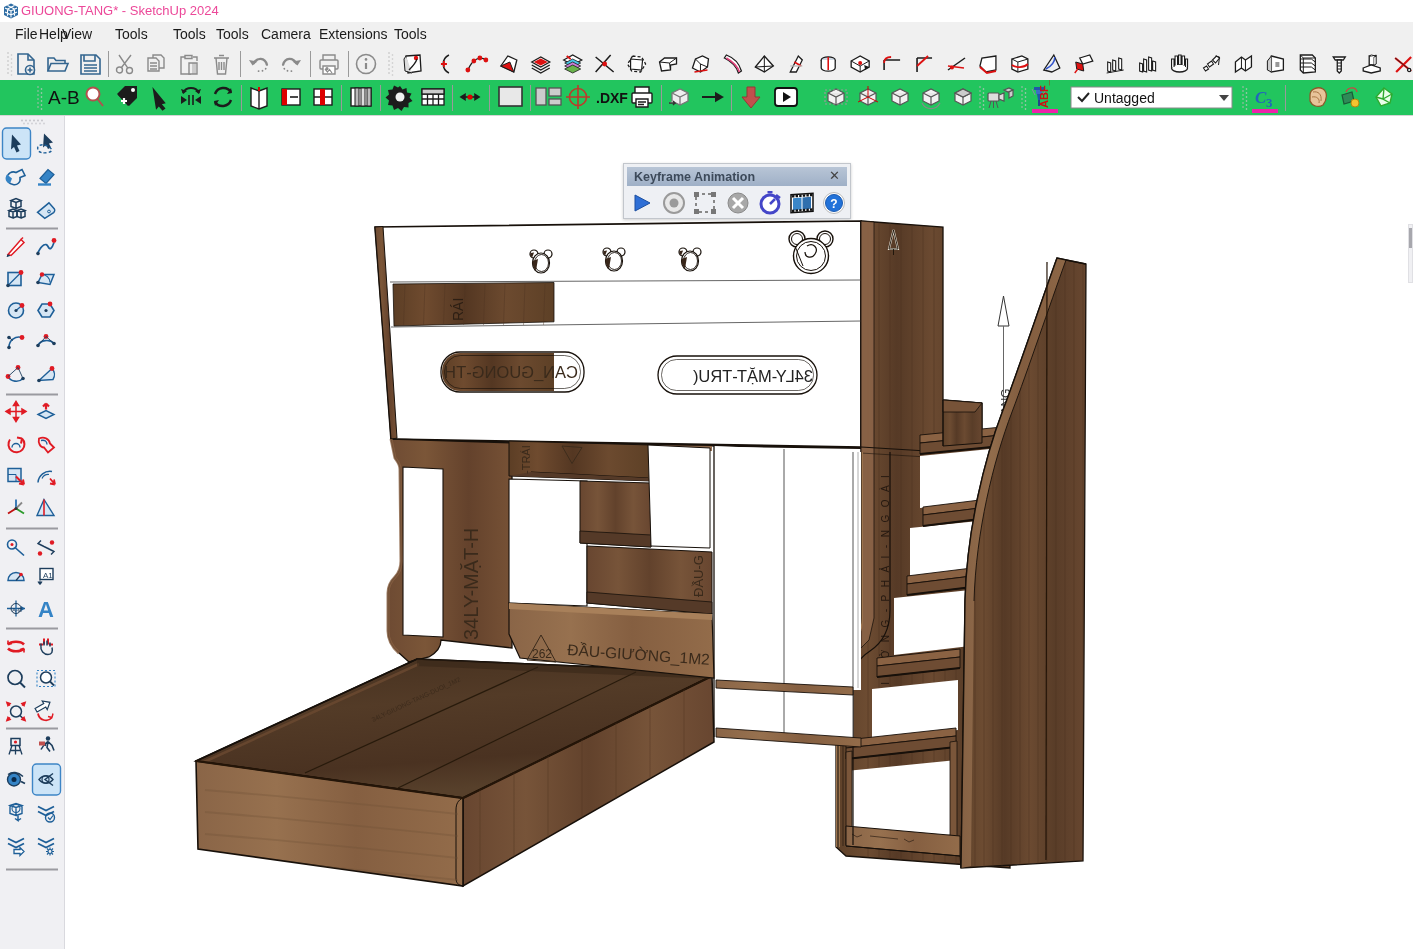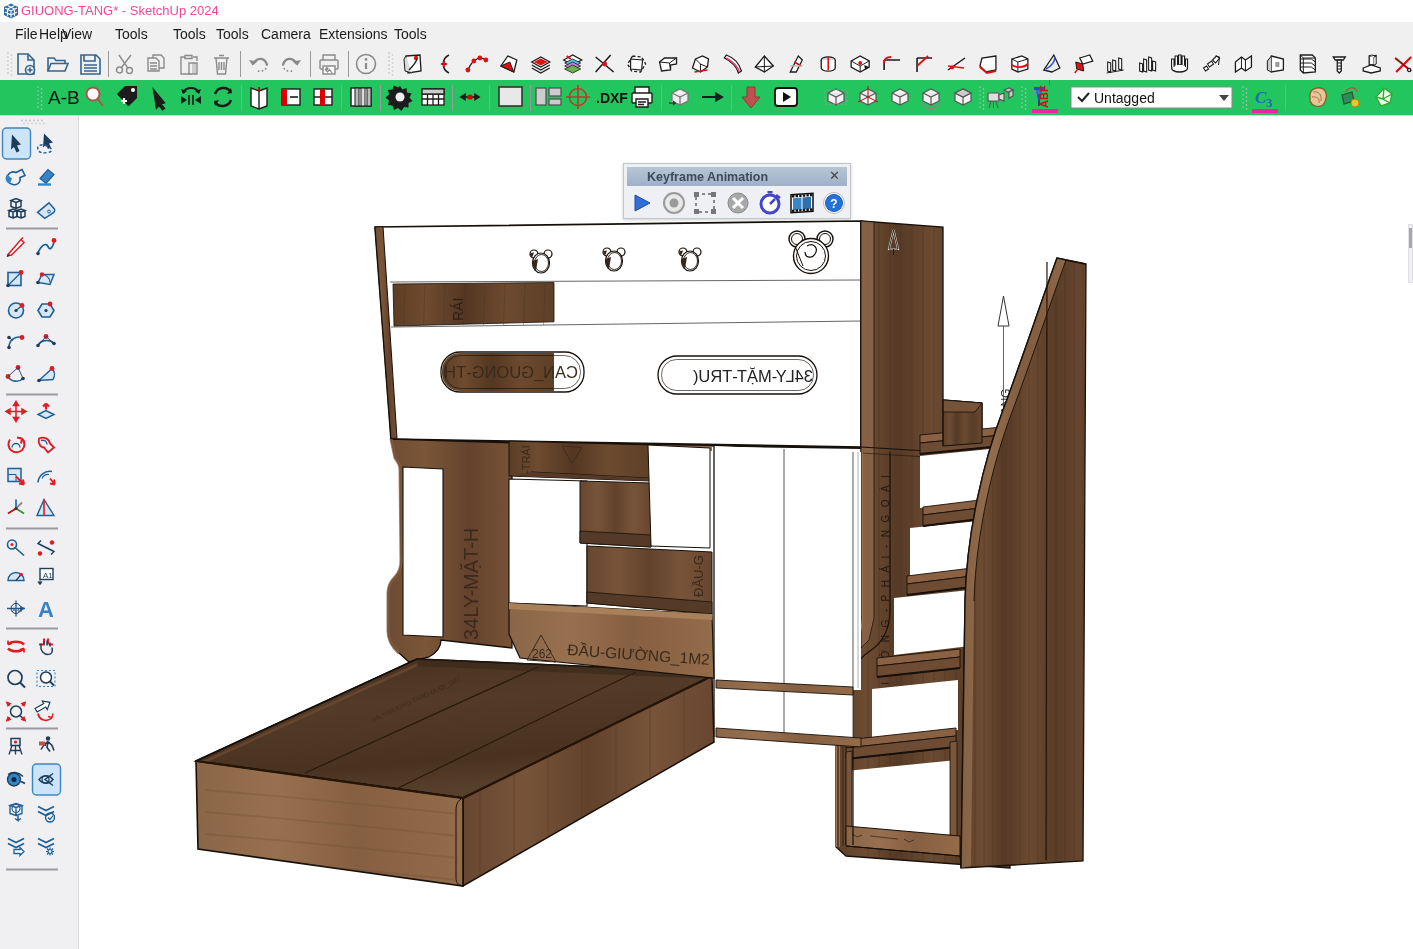--- a/index.html
+++ b/index.html
@@ -1,21 +1,21 @@
 <!DOCTYPE html>
 <html><head><meta charset="utf-8">
 <style>
 *{margin:0;padding:0;box-sizing:border-box}
 body{width:1413px;height:949px;overflow:hidden;font-family:"Liberation Sans",sans-serif;background:#fff;position:relative}
 .titlebar{position:absolute;left:0;top:0;width:100%;height:22px;background:#ffffff}
 .menubar{position:absolute;left:0;top:22px;width:100%;height:22px;background:#f0f0f0;display:flex;align-items:center}
 .menubar span{font-size:14px;color:#1a1a1a;position:absolute;top:4px}
 .tb1{position:absolute;left:0;top:44px;width:100%;height:36px;background:#f0f0f0}
 .tb2{position:absolute;left:0;top:80px;width:100%;height:35.5px;background:#22c55e;border-bottom:1px solid #d5d5d5}
-.palette{position:absolute;left:0;top:115.5px;width:79px;height:833.5px;background:#f0f0f3;border-right:1px solid #d9d9de}
+.palette{position:absolute;left:0;top:115.5px;width:65px;height:833.5px;background:#f0f0f3;border-right:1px solid #d9d9de}
 .canvas{position:absolute;left:65px;top:115.5px;right:0;bottom:0;background:#ffffff}
 </style></head>
 <body>
 <div class="titlebar">
 <svg width="16" height="16" style="position:absolute;left:3px;top:3px" viewBox="0 0 16 16">
 <path d="M1,4 L8,0.5 L15,4 L15,12 L8,15.5 L1,12 Z" fill="#2e6da4"></path>
 <path d="M2,5 L8,8 L14,5 M8,8 V14.5 M4.5,2.5 L11.5,6 M11.5,2.5 L4.5,6 L4.5,12.8 M11.5,6 V12.8 M2,9 L8,12 L14,9" stroke="#fff" stroke-width="1.1" fill="none"></path>
 </svg>
 <span style="position:absolute;left:21px;top:3px;font-size:13px;color:#ec4899">GIUONG-TANG* - SketchUp 2024</span>
 </div>
@@ -984,21 +984,21 @@
 </g>
 <polygon points="417,659 712,672 712,679 417,666" fill="#332316" opacity="0.5"></polygon>
 <polygon points="509,603 712,614 714,678 520,658 509,634" fill="url(#wLight)" stroke="#17100a" stroke-width="1.2"></polygon>
 <polygon points="509,603 712,614 712,620 509,609" fill="#a8805a"></polygon>
 <text x="567" y="655" font-size="15.5" fill="#3a2a1b" font-family="Liberation Sans" transform="rotate(4 567 655)">ĐẦU-GIƯỜNG_1M2</text>
 <path d="M527,660 l14,-25 15,27 z" fill="none" stroke="#3a2a1b" stroke-width="1"></path>
 <text x="532" y="658" font-size="12" fill="#3a2a1b" font-family="Liberation Sans">262</text>
   </svg>
 <div style="position:absolute;left:623px;top:163px;width:228px;height:56px;background:#eef0f4;border:1px solid #c2c6cc;box-shadow:0 1px 3px rgba(0,0,0,0.2)">
 <div style="position:absolute;left:3px;top:3px;right:3px;height:19px;background:linear-gradient(#b8c5d6,#9fb0c7);display:flex;align-items:center">
-<span style="font:bold 12.5px 'Liberation Sans';color:#3d4a5a;padding-left:20px">Keyframe Animation</span>
+<span style="font:bold 12.5px 'Liberation Sans';color:#3d4a5a;padding-left:7px">Keyframe Animation</span>
 <span style="position:absolute;right:7px;top:1px;font:13px 'Liberation Sans';color:#444">✕</span>
 </div>
 <svg width="226" height="32" viewBox="0 0 226 32" style="position:absolute;left:0;top:27px">
 <path d="M11,4 L26,12 L11,20 Z" fill="#2f6fd6" stroke="#1c4fa0" stroke-width="1"></path>
 <circle cx="50" cy="12" r="10" fill="#e8e8e8" stroke="#9a9a9a" stroke-width="2"></circle>
 <circle cx="50" cy="12" r="4.5" fill="#9a9a9a"></circle>
 <g stroke="#888" fill="#777">
 <rect x="72" y="3" width="18" height="18" fill="none" stroke-dasharray="3,3" stroke-width="2"></rect>
 <rect x="70" y="1" width="5" height="5" stroke="none"></rect>
         <rect x="87" y="1" width="5" height="5" stroke="none"></rect>

